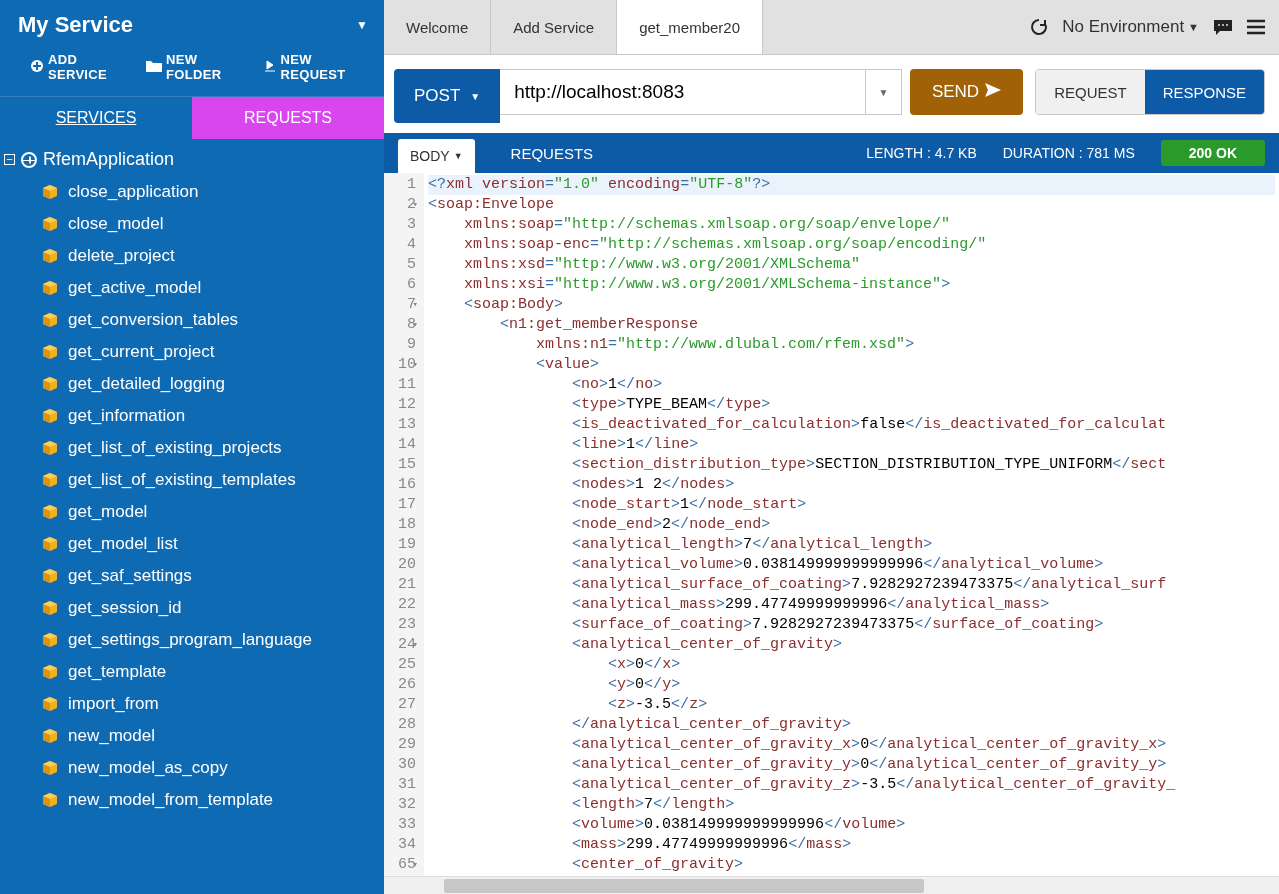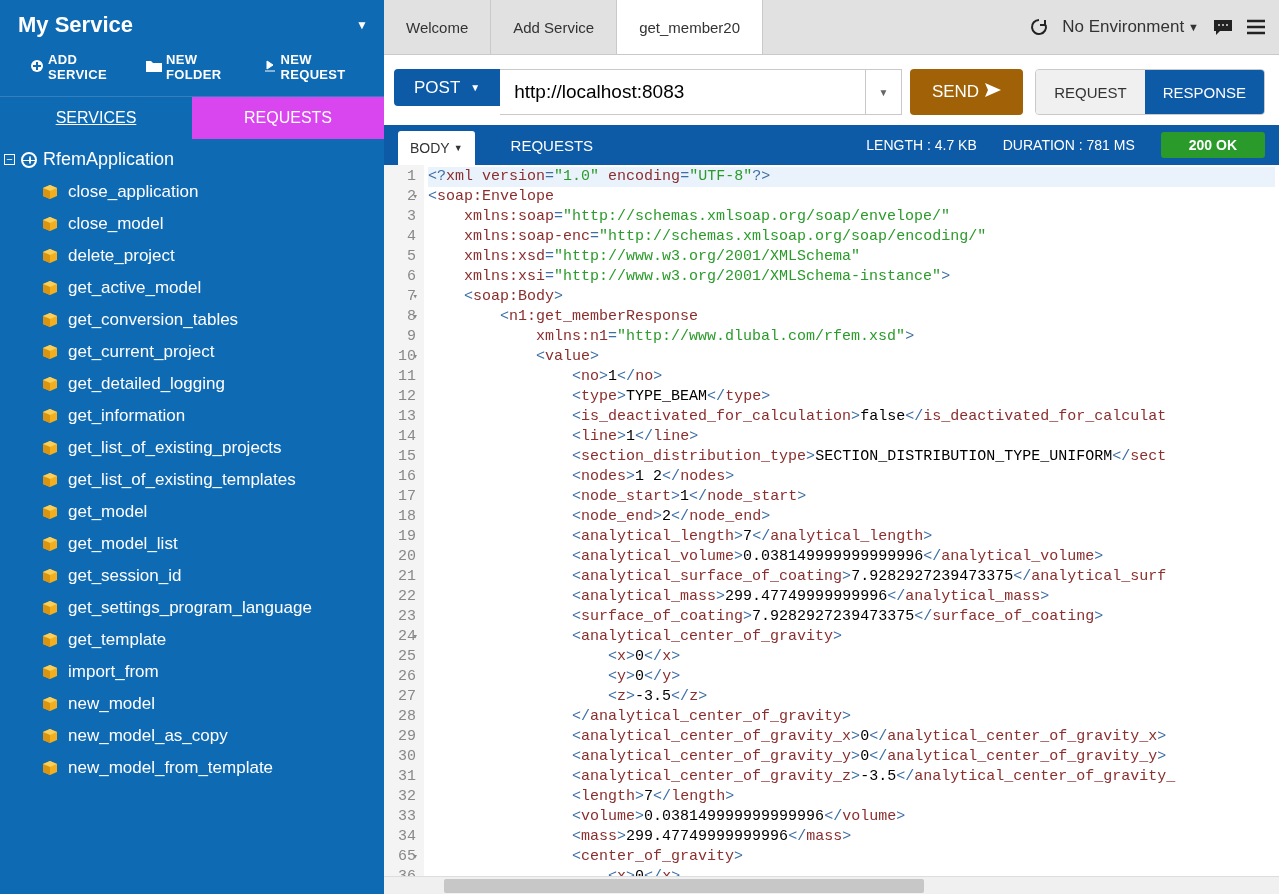--- a/index.html
+++ b/index.html
@@ -29,21 +29,21 @@
 .topbar { display:flex; align-items:stretch; background:#e1e1e1; border-bottom:1px solid #c9c9c9; height:55px; }
 .top-tab { padding:0 22px; display:flex; align-items:center; border-right:1px solid #c9c9c9; color:#333; font-size:15px; cursor:pointer; }
 .top-tab.active { background:#fff; }
 .top-spacer { flex:1; }
 .top-icons { display:flex; align-items:center; gap:14px; padding:0 14px; }
 .env { display:flex; align-items:center; gap:4px; font-size:17px; cursor:pointer; }
 .icon-btn { cursor:pointer; display:flex; align-items:center; }
 .refresh svg, .chat svg, .menu svg { display:block; }
 
 .reqbar { display:flex; align-items:stretch; padding:14px 14px 10px 10px; gap:0; }
-.method { background:#0d5aa7; color:#fff; padding:0 20px; display:flex; align-items:center; gap:10px; font-size:17px; border-radius:4px 0 0 4px; height:37px; cursor:pointer; }
+.method { background:#0d5aa7; color:#fff; padding:0 20px; display:flex; align-items:center; gap:10px; font-size:17px; border-radius:4px 0 0 4px; height:54px; cursor:pointer; }
 .url-input { flex:1; border:1px solid #c9c9c9; border-left:none; padding:0 14px; font-size:19px; height:46px; outline:none; }
 .url-caret { width:36px; border:1px solid #c9c9c9; border-left:none; display:flex; align-items:center; justify-content:center; height:46px; cursor:pointer; }
 .send { background:#a16207; color:#fff; padding:0 22px; display:flex; align-items:center; gap:6px; font-size:17px; height:46px; margin-left:8px; border-radius:4px; cursor:pointer; }
 .reqres { display:flex; margin-left:12px; height:46px; border:1px solid #c9c9c9; border-radius:4px; overflow:hidden; }
 .reqres > div { padding:0 18px; display:flex; align-items:center; font-size:15px; cursor:pointer; }
 .reqres .req { background:#f0f0f0; color:#333; }
 .reqres .res { background:#0d5aa7; color:#fff; }
 
 .resp-hdr { display:flex; align-items:center; background:#0d5aa7; color:#fff; height:40px; padding:0 14px; gap:26px; font-size:14px; }
 .body-tab { display:flex; align-items:center; gap:4px; background:#fff; color:#333; padding:6px 12px; border-radius:3px 3px 0 0; margin-top:6px; height:34px; cursor:pointer; }
@@ -227,20 +227,30 @@
           </div>
           <div class="tree-item">
             <span class="cube-icon">
               <svg width="16" height="16" viewBox="0 0 16 16">
                 <path d="M8 1l7 3v8l-7 3-7-3V4z" fill="#f2b01e"></path>
                 <path d="M8 1l7 3-7 3-7-3z" fill="#f8cf5a"></path>
                 <path d="M8 7v8l-7-3V4z" fill="#d99512"></path>
               </svg>
             </span>
             <span>get_model_list</span>
+          </div>
+          <div class="tree-item">
+            <span class="cube-icon">
+              <svg width="16" height="16" viewBox="0 0 16 16">
+                <path d="M8 1l7 3v8l-7 3-7-3V4z" fill="#f2b01e"></path>
+                <path d="M8 1l7 3-7 3-7-3z" fill="#f8cf5a"></path>
+                <path d="M8 7v8l-7-3V4z" fill="#d99512"></path>
+              </svg>
+            </span>
+            <span>get_saf_settings</span>
           </div>
           <div class="tree-item">
             <span class="cube-icon">
               <svg width="16" height="16" viewBox="0 0 16 16">
                 <path d="M8 1l7 3v8l-7 3-7-3V4z" fill="#f2b01e"></path>
                 <path d="M8 1l7 3-7 3-7-3z" fill="#f8cf5a"></path>
                 <path d="M8 7v8l-7-3V4z" fill="#d99512"></path>
               </svg>
             </span>
             <span>get_session_id</span>

